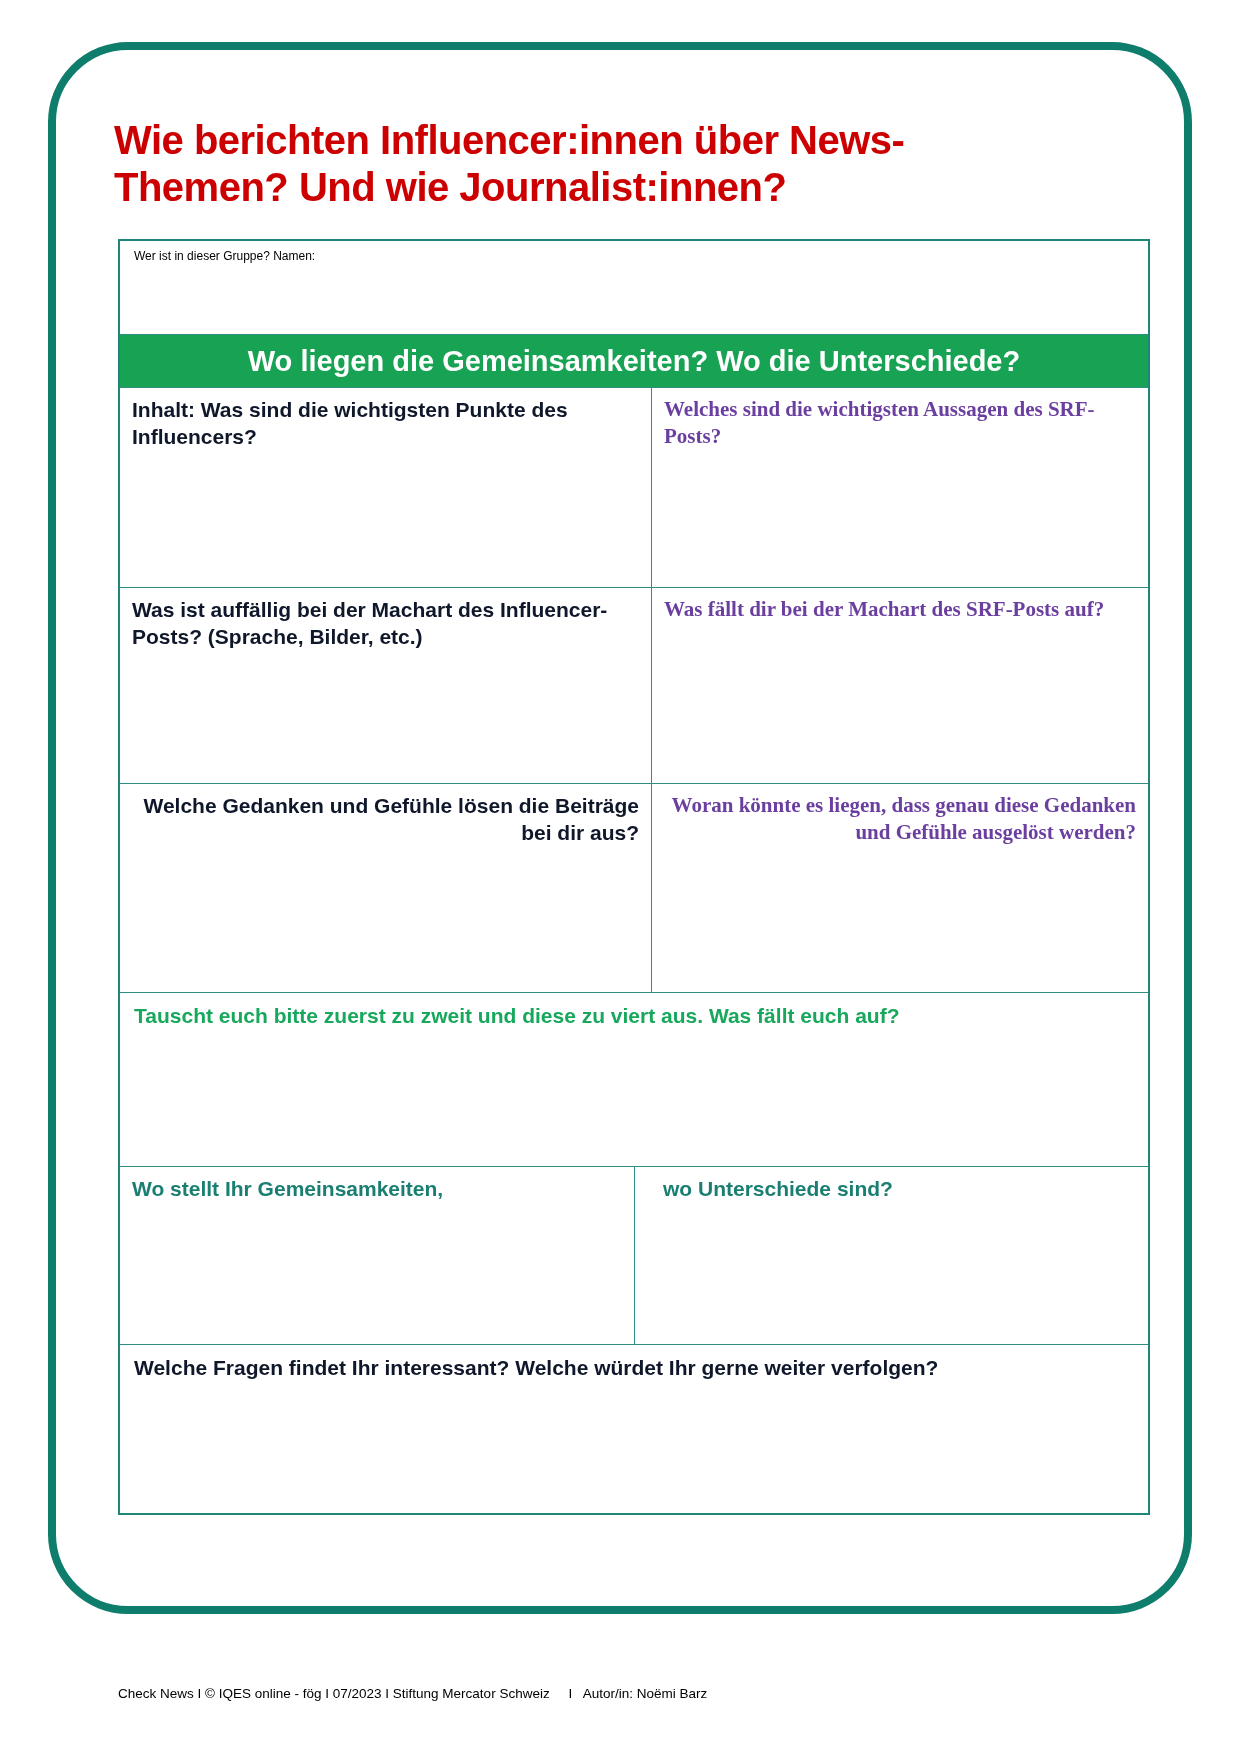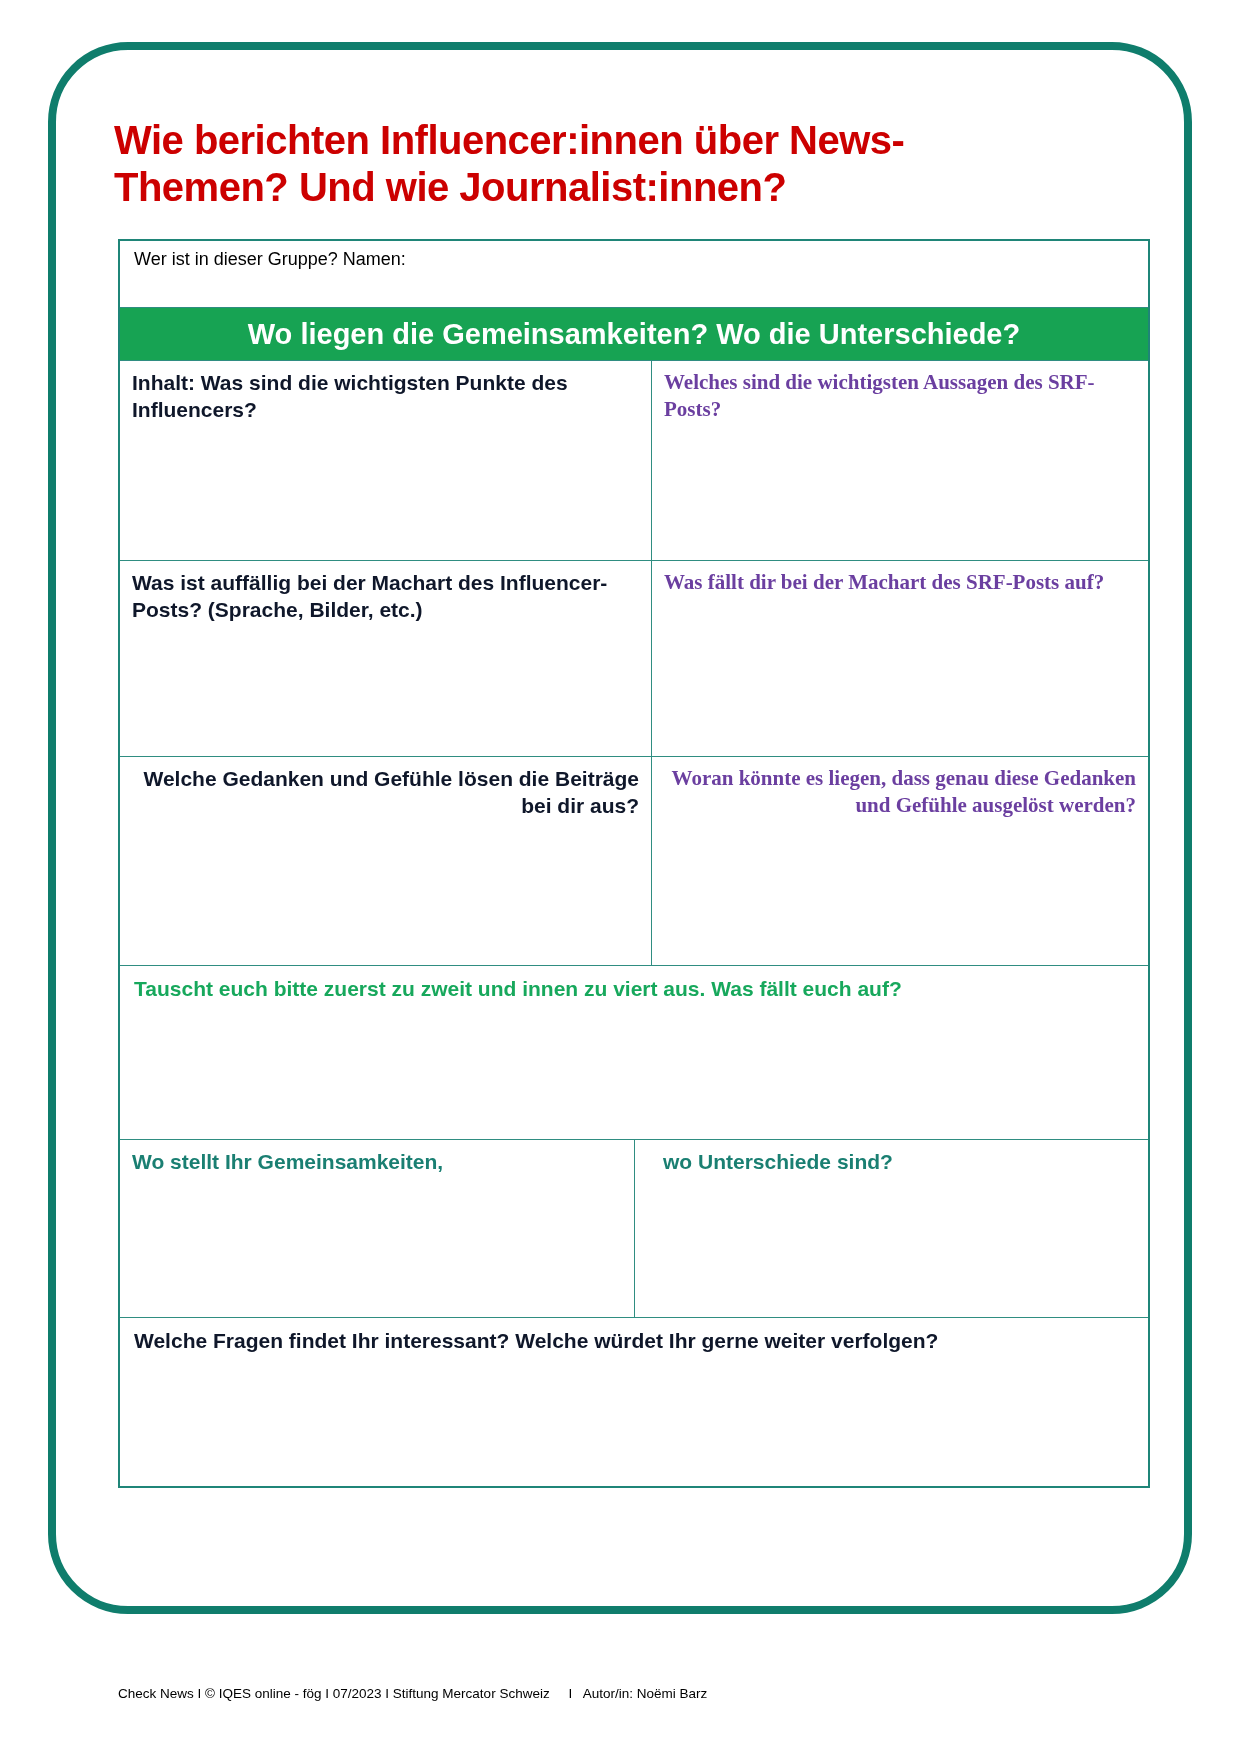--- a/index.html
+++ b/index.html
@@ -43,35 +43,36 @@
     width: 1032px;
     box-sizing: border-box;
     border: 2px solid #1f8578;
   }
   .row {
     box-sizing: border-box;
     border-top: 1px solid #2f8d81;
   }
   .row:first-child { border-top: none; }
   .row-names {
-    height: 66px;
+    height: 59px;
     padding: 8px 14px;
-    font-size: 18px;
+    font-size: 12px;
     color: #000000;
   }
   .row-banner {
     height: 52px;
     background: #17a353;
     color: #ffffff;
     font-weight: bold;
     font-size: 29px;
     display: flex;
     align-items: center;
     justify-content: center;
     border-top: 1px solid #2f8d81;
+    margin-top: 34px;
   }
   .row-2col {
     display: grid;
   }
   .cols-upper { grid-template-columns: 532px 1fr; }
   .cols-lower { grid-template-columns: 515px 1fr; }
   .cell {
     box-sizing: border-box;
     padding: 8px 12px;
     font-size: 21px;
@@ -132,21 +133,21 @@
     <div class="row row-2col cols-upper h-q2">
       <div class="cell cell-left txt-red">Was ist auffällig bei der Machart des Influencer-Posts? (Sprache, Bilder, etc.)</div>
       <div class="cell txt-purple">Was fällt dir bei der Machart des SRF-Posts auf?</div>
     </div>
 
     <div class="row row-2col cols-upper h-q3">
       <div class="cell cell-left txt-red">Welche Gedanken und Gefühle lösen die Beiträge bei dir aus?</div>
       <div class="cell txt-purple">Woran könnte es liegen, dass genau diese Gedanken und Gefühle ausgelöst werden?</div>
     </div>
 
-    <div class="row row-full h-exchange txt-green">Tauscht euch bitte zuerst zu zweit und innen zu viert aus. Was fällt euch auf?</div>
+    <div class="row row-full h-exchange txt-green">Tauscht euch bitte zuerst zu zweit und diese zu viert aus. Was fällt euch auf?</div>
 
     <div class="row row-2col cols-lower h-compare">
       <div class="cell cell-left txt-teal">Wo stellt Ihr Gemeinsamkeiten,</div>
       <div class="cell txt-teal">wo Unterschiede sind?</div>
     </div>
 
     <div class="row row-full h-final txt-red">Welche Fragen findet Ihr interessant? Welche würdet Ihr gerne weiter verfolgen?</div>
 
   </div>
 

